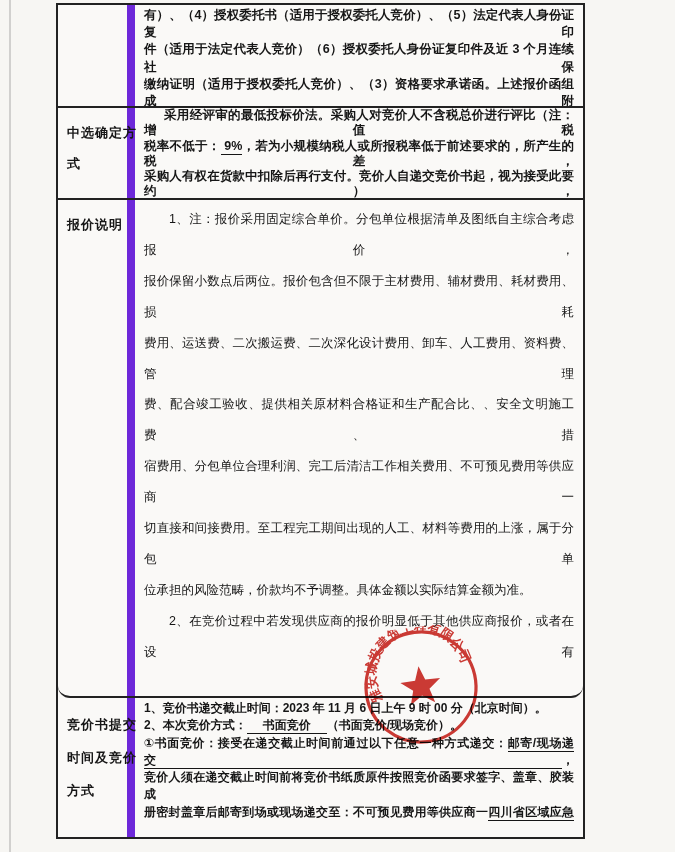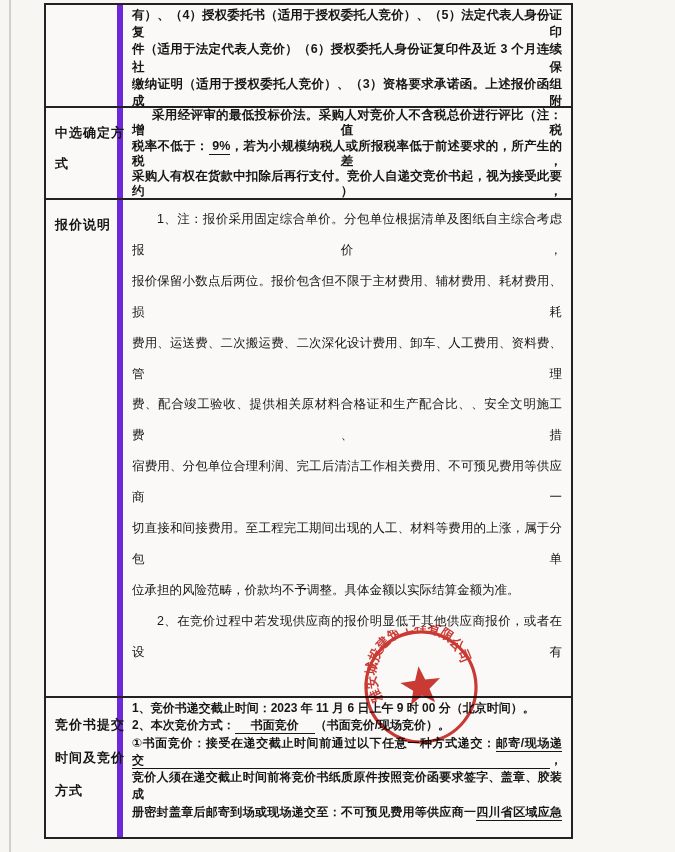--- a/index.html
+++ b/index.html
@@ -5,46 +5,46 @@
   html,body{margin:0;padding:0;}
   body{width:675px;height:852px;background:#e9e8e5;}
   .page{
     position:relative;width:675px;height:852px;overflow:hidden;
     background:#f7f6f3;
     font-family:"Liberation Sans","DejaVu Sans",sans-serif;
     color:#161616;
   }
   .scan-line{position:absolute;left:9px;top:0;width:2px;height:852px;background:rgba(110,110,110,.28);}
   .doc-table{
-    position:absolute;left:44px;top:3px;width:529px;box-sizing:border-box;
+    position:absolute;left:56px;top:3px;width:529px;box-sizing:border-box;
     border:2px solid #222;background:rgba(255,255,255,.35);
   }
   .trow{display:flex;border-bottom:2px solid #222;box-sizing:border-box;}
   .trow:last-child{border-bottom:none;}
   .cell{box-sizing:border-box;}
   .cell.label{
-    width:77px;flex:0 0 77px;border-right:6px solid #6d28d9;
+    width:77px;flex:0 0 77px;border-right:8px solid #6d28d9;
     padding:9px 9px 0 9px;font-weight:bold;font-size:13px;line-height:31px;
     letter-spacing:1px;
   }
   .cell.content{flex:1;padding:0 9px;overflow:hidden;}
   .lab-line{white-space:nowrap;}
   .line{text-align:justify;}
   .line.full{text-align-last:justify;}
   .ind1{text-indent:1.6em;}
   .ind2{text-indent:2em;}
   .u{border-bottom:1.5px solid #161616;padding-bottom:1px;}
   .pad{padding-left:16px;padding-right:16px;}
   
   .r0 .cell.content{padding-top:2px;}
   .r0{height:103px;font-weight:bold;font-size:12.5px;}
   .r0 .line{line-height:17.2px;}
   .r1{height:92px;font-weight:bold;font-size:12.5px;}
   .r1 .line{line-height:15.3px;}
-  .r2{height:498px;font-weight:normal;font-size:12.5px;}
+  .r2{height:498px;font-weight:normal;font-size:12.5px;border-radius:12px;}
   .r2 .cell.content{padding-top:4px;}
   .r2 .line{line-height:30.9px;}
   .r3{height:139px;font-weight:bold;font-size:12px;}
   .r3 .cell.content{padding-top:2px;}
   .r3 .line{line-height:17.3px;}
   .r3 .cell.label{line-height:33px;padding-top:10px;}
   .seal{
     position:absolute;left:361px;top:627px;width:120px;height:120px;
     mix-blend-mode:multiply;opacity:.9;transform:rotate(-7deg);
     pointer-events:none;

